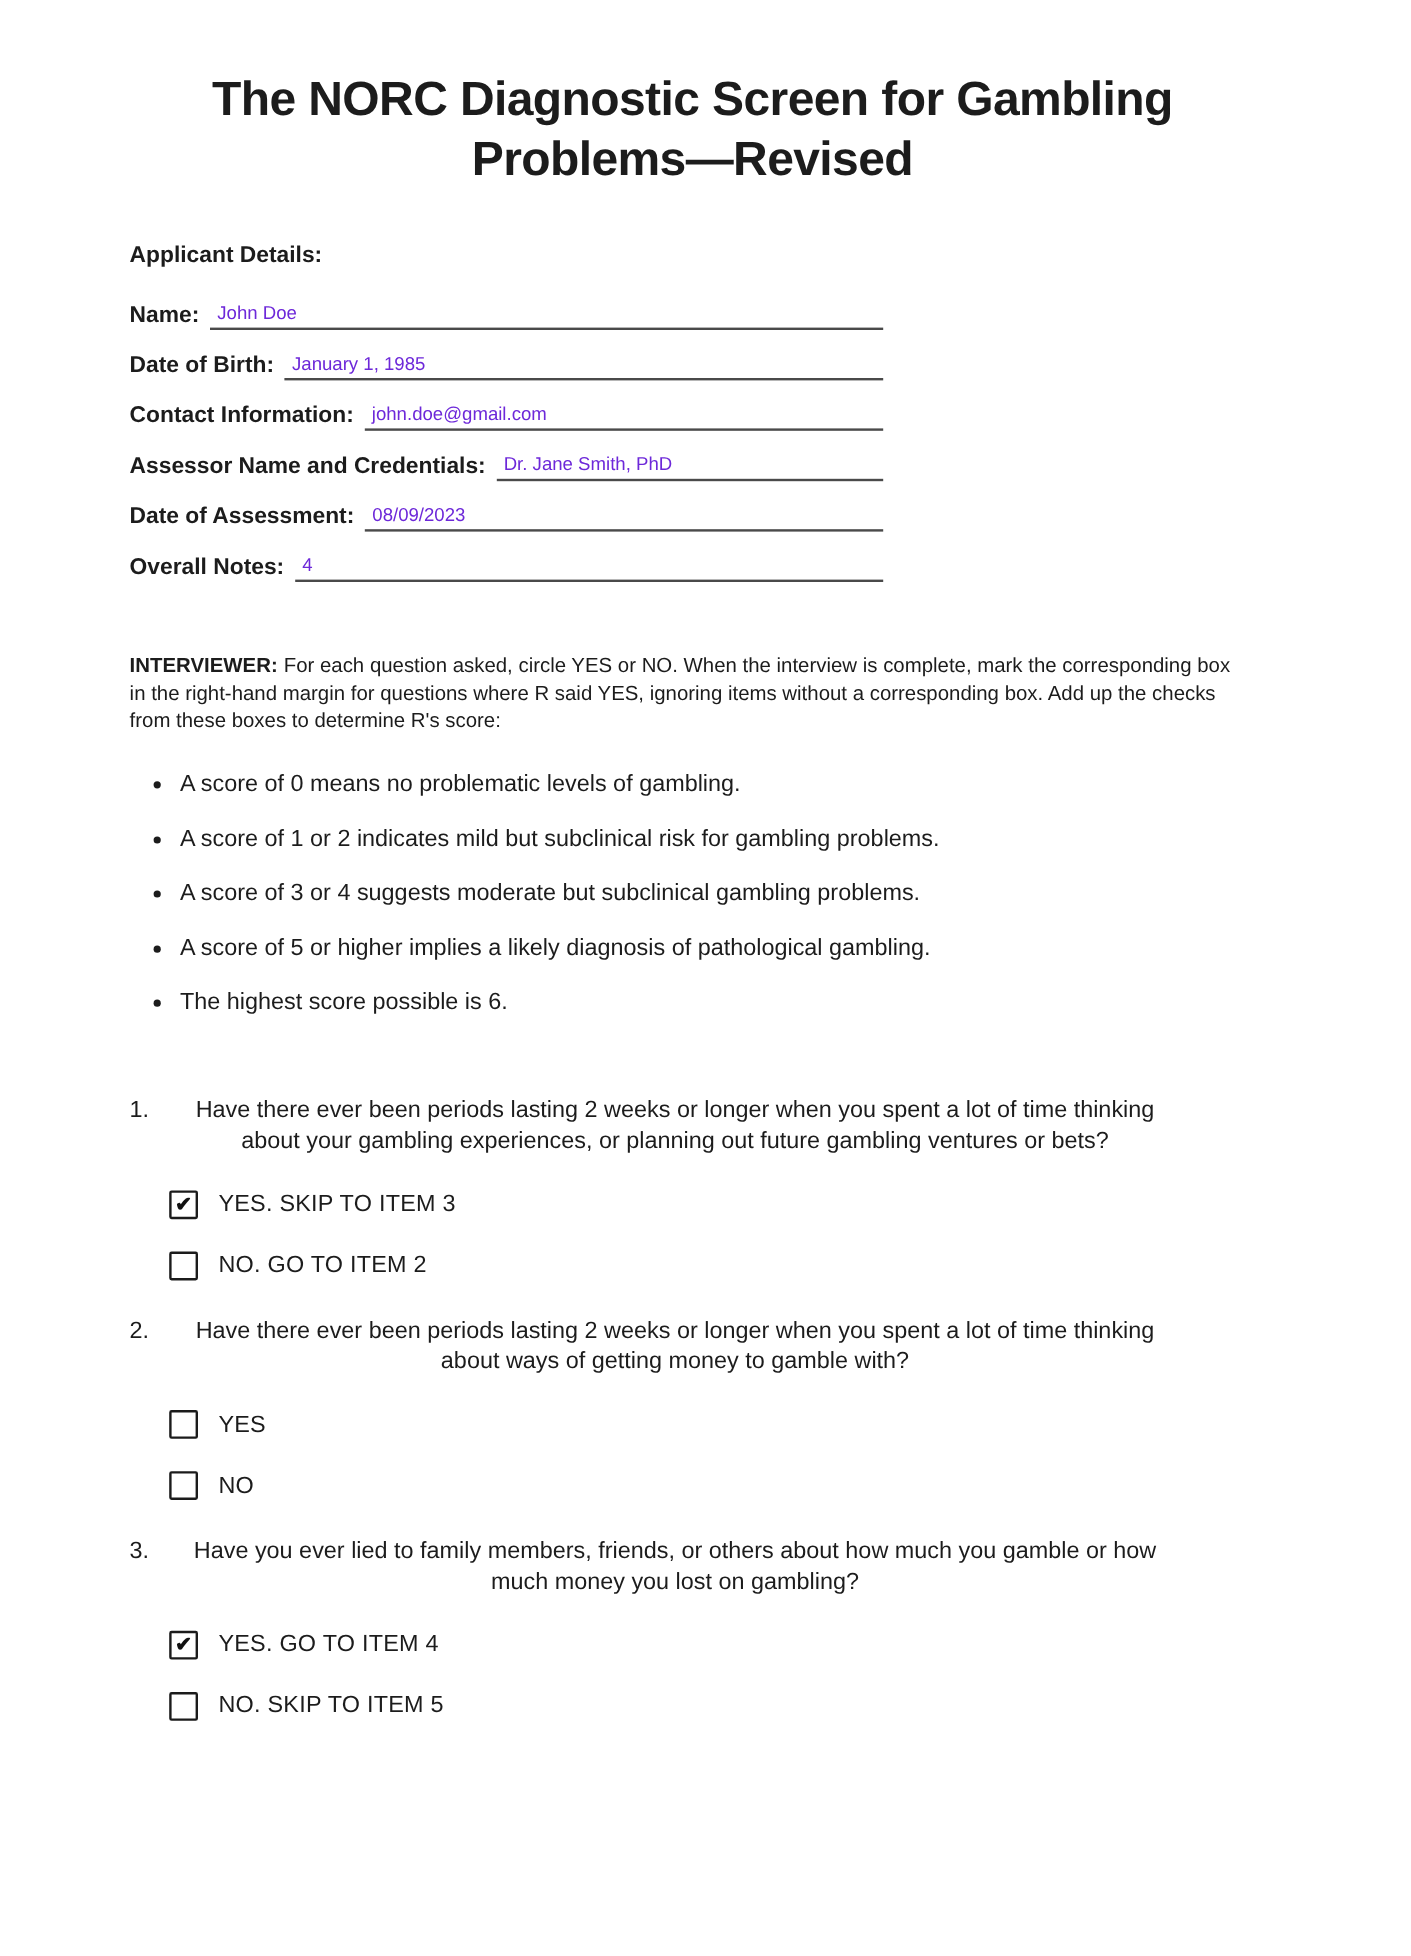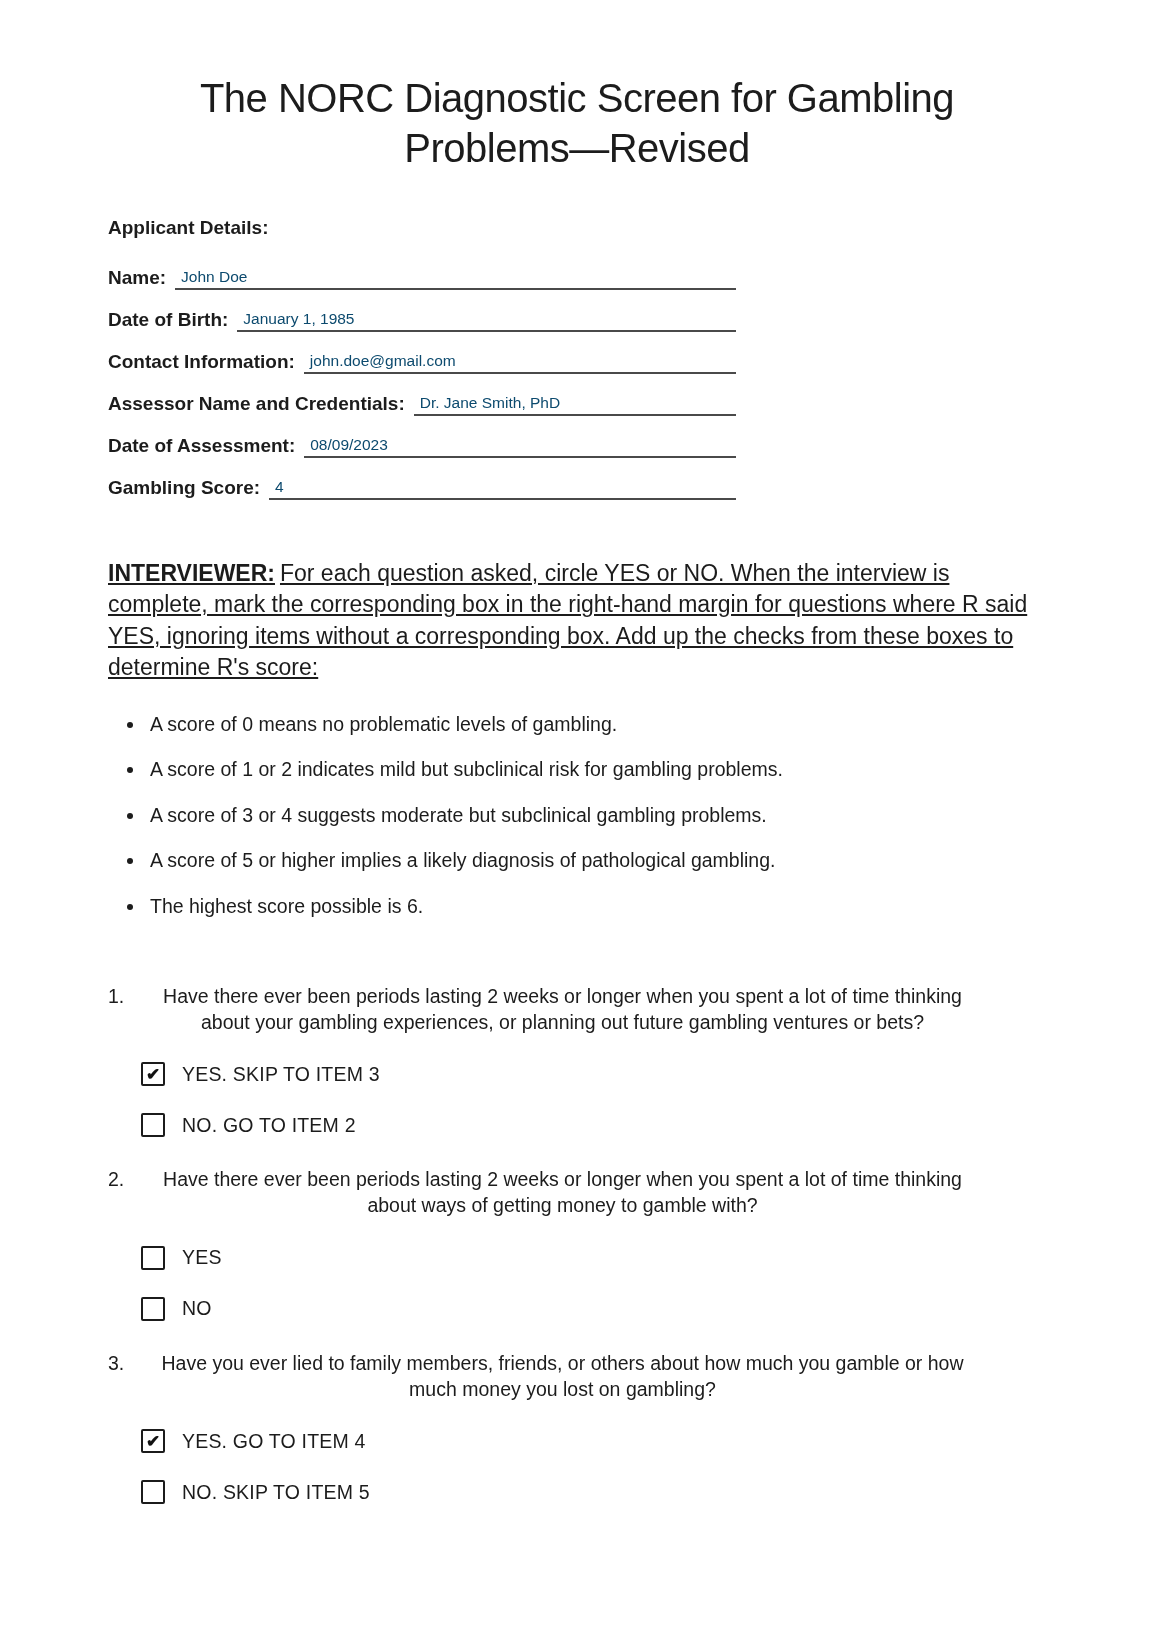--- a/index.html
+++ b/index.html
@@ -12,26 +12,26 @@
     min-height: 1630px;
     box-sizing: border-box;
     background: #ffffff;
     color: #1c1c1c;
     font-family: "Liberation Sans", sans-serif;
     padding: 58px 130px 60px 108px;
     overflow: hidden;
   }
   .doc-title {
     font-size: 40px;
-    font-weight: 400;
+    font-weight: 700;
     line-height: 1.25;
     text-align: center;
     letter-spacing: -0.5px;
     max-width: 900px;
-    margin: 15px auto 44px auto;
+    margin: 0 auto 44px auto;
   }
   .applicant-heading {
     font-size: 19px;
     font-weight: 700;
     margin: 0 0 26px 0;
   }
   .fields {
     width: 628px;
   }
   .field-row {
@@ -47,33 +47,32 @@
     padding-right: 9px;
     padding-bottom: 1px;
   }
   .field-line {
     flex: 1;
     border-bottom: 2px solid #4a4a4a;
     padding: 0 0 2px 6px;
     font-size: 15.5px;
     line-height: 1.25;
     min-height: 19px;
-    color: #0c4a6e;
+    color: #6d28d9;
   }
   .field-line.small-notes {
     font-size: 7px;
     color: #3f3f3f;
     padding-bottom: 4px;
   }
   .interviewer {
     margin-top: 58px;
-    font-size: 23px;
+    font-size: 17px;
     line-height: 1.36;
     max-width: 925px;
-    text-decoration: underline;
   }
   .interviewer-label {
     font-weight: 700;
   }
   .interviewer-text {
     margin-left: 5px;
   }
   .scoring-list {
     margin: 30px 0 0 0;
     padding: 0 0 0 38px;
@@ -164,21 +163,21 @@
       <span class="field-label">Assessor Name and Credentials:</span>
       <span class="field-line">Dr. Jane Smith, PhD</span>
     </div>
 
     <div class="field-row">
       <span class="field-label">Date of Assessment:</span>
       <span class="field-line">08/09/2023</span>
     </div>
 
     <div class="field-row">
-      <span class="field-label">Gambling Score:</span>
+      <span class="field-label">Overall Notes:</span>
       <span class="field-line">4</span>
     </div>
 
 
   </div>
 
   <p class="interviewer">
     <span class="interviewer-label">INTERVIEWER:</span><span class="interviewer-text">For each question asked, circle YES or NO. When the interview is complete, mark the corresponding box in the right-hand margin for questions where R said YES, ignoring items without a corresponding box. Add up the checks from these boxes to determine R's score:</span>
   </p>
 

